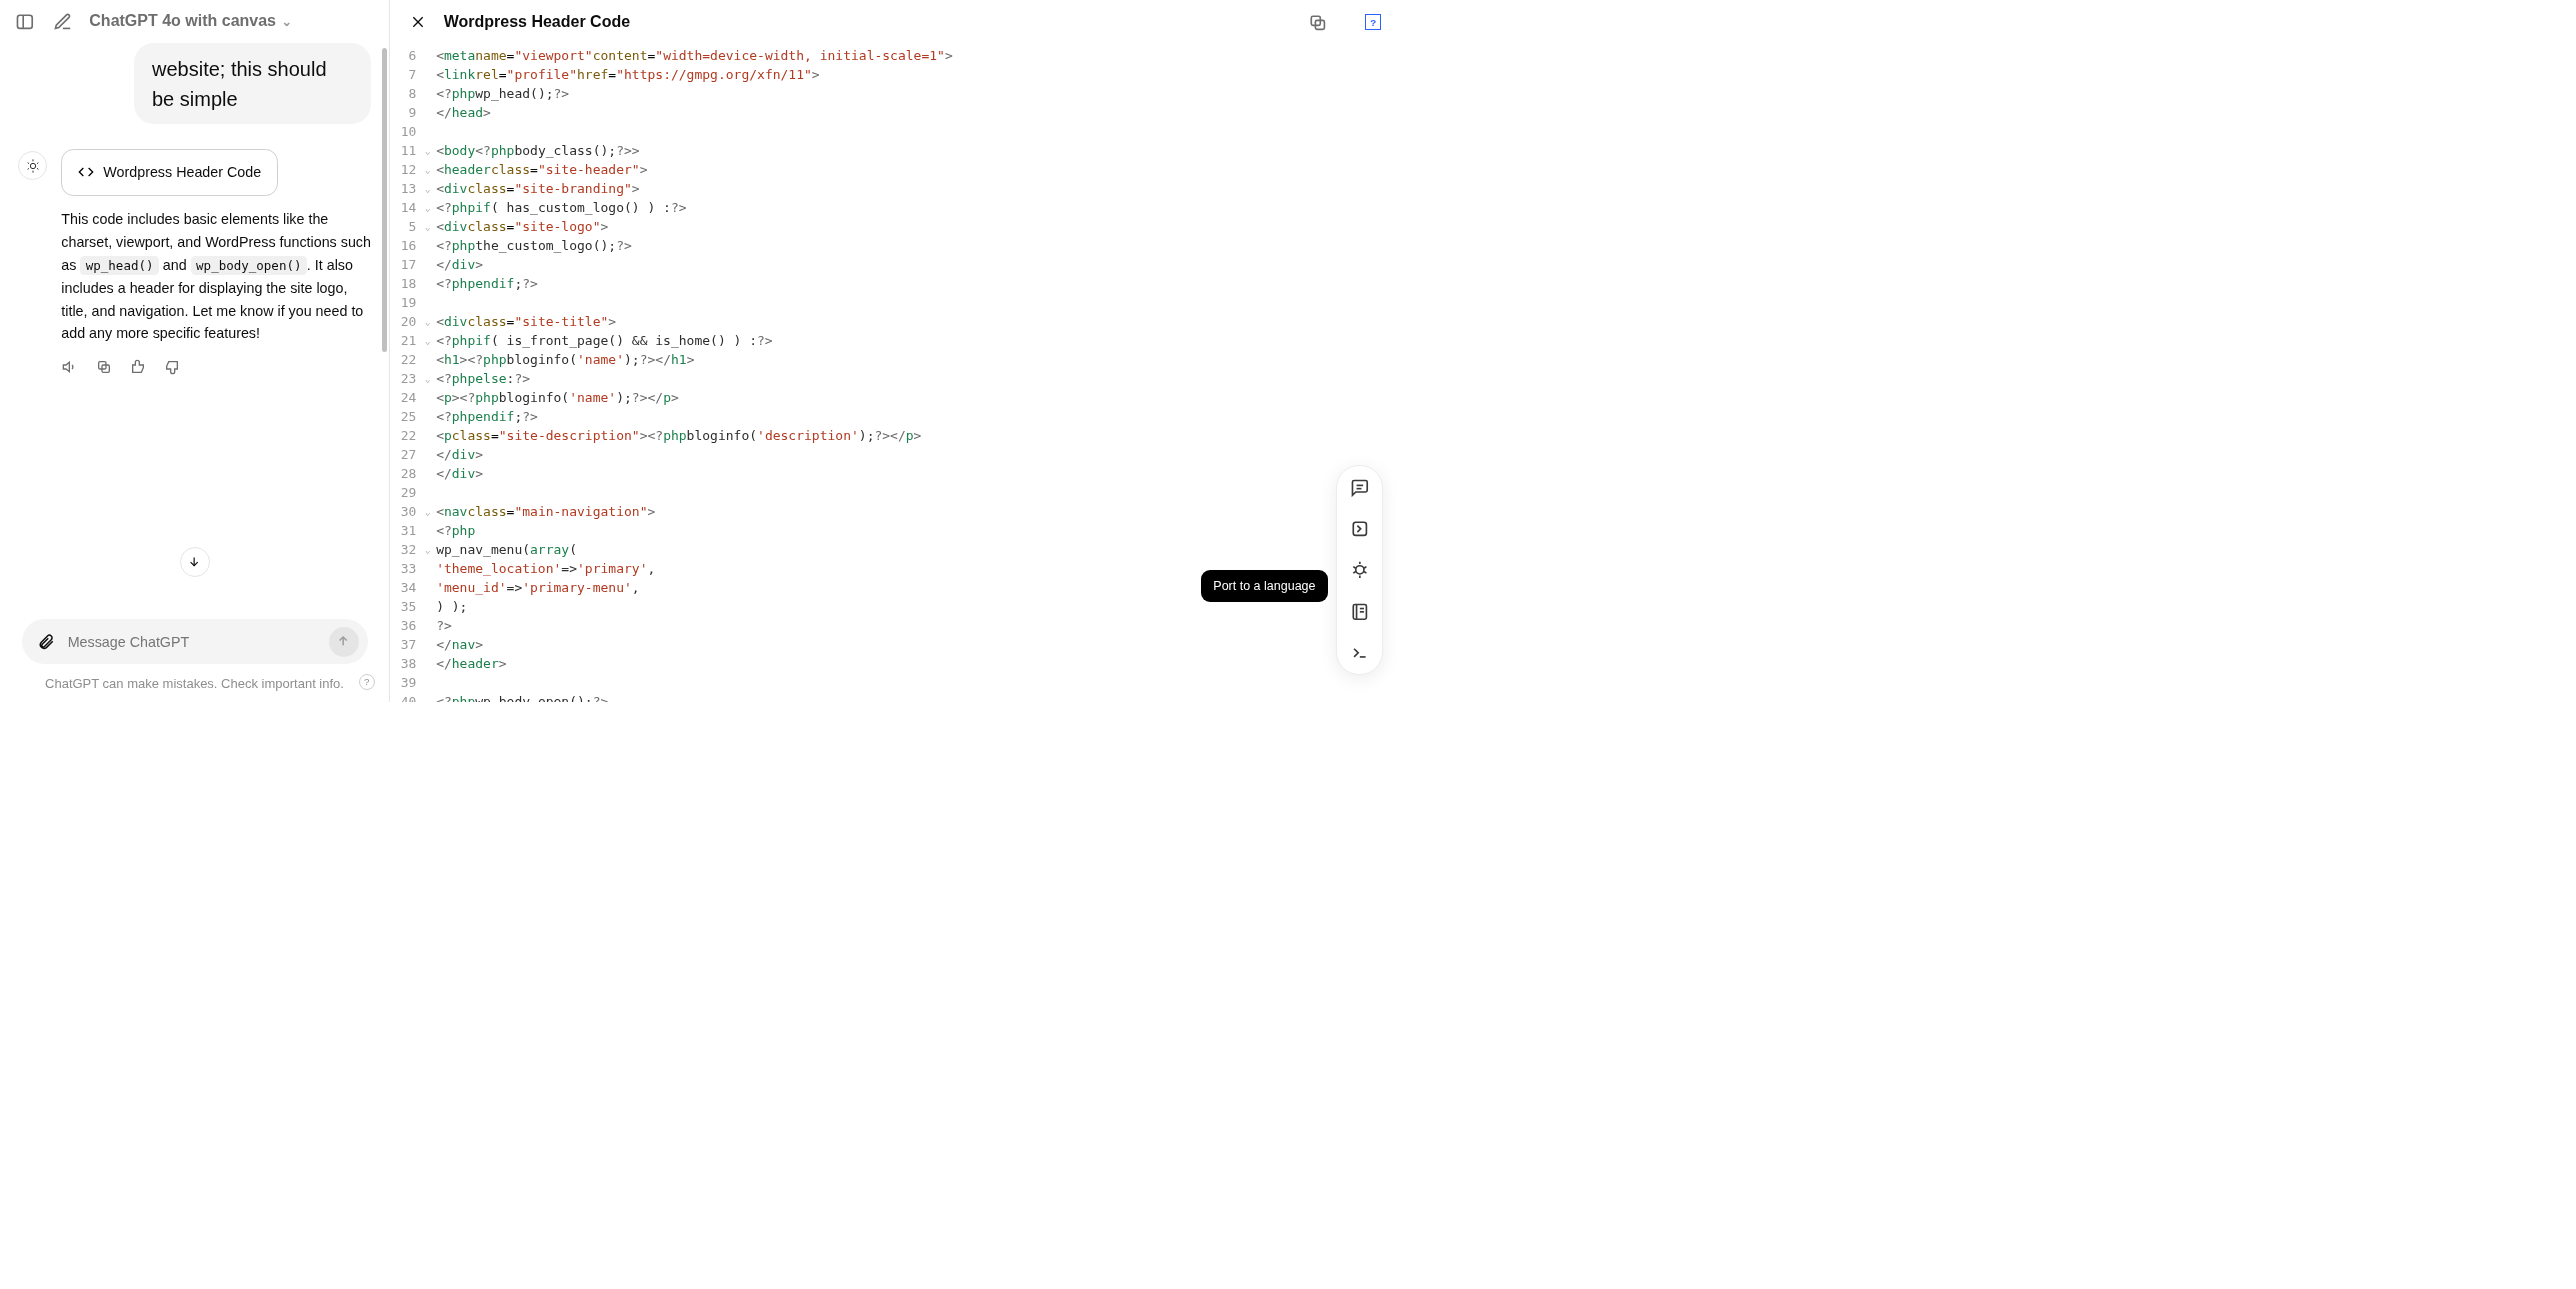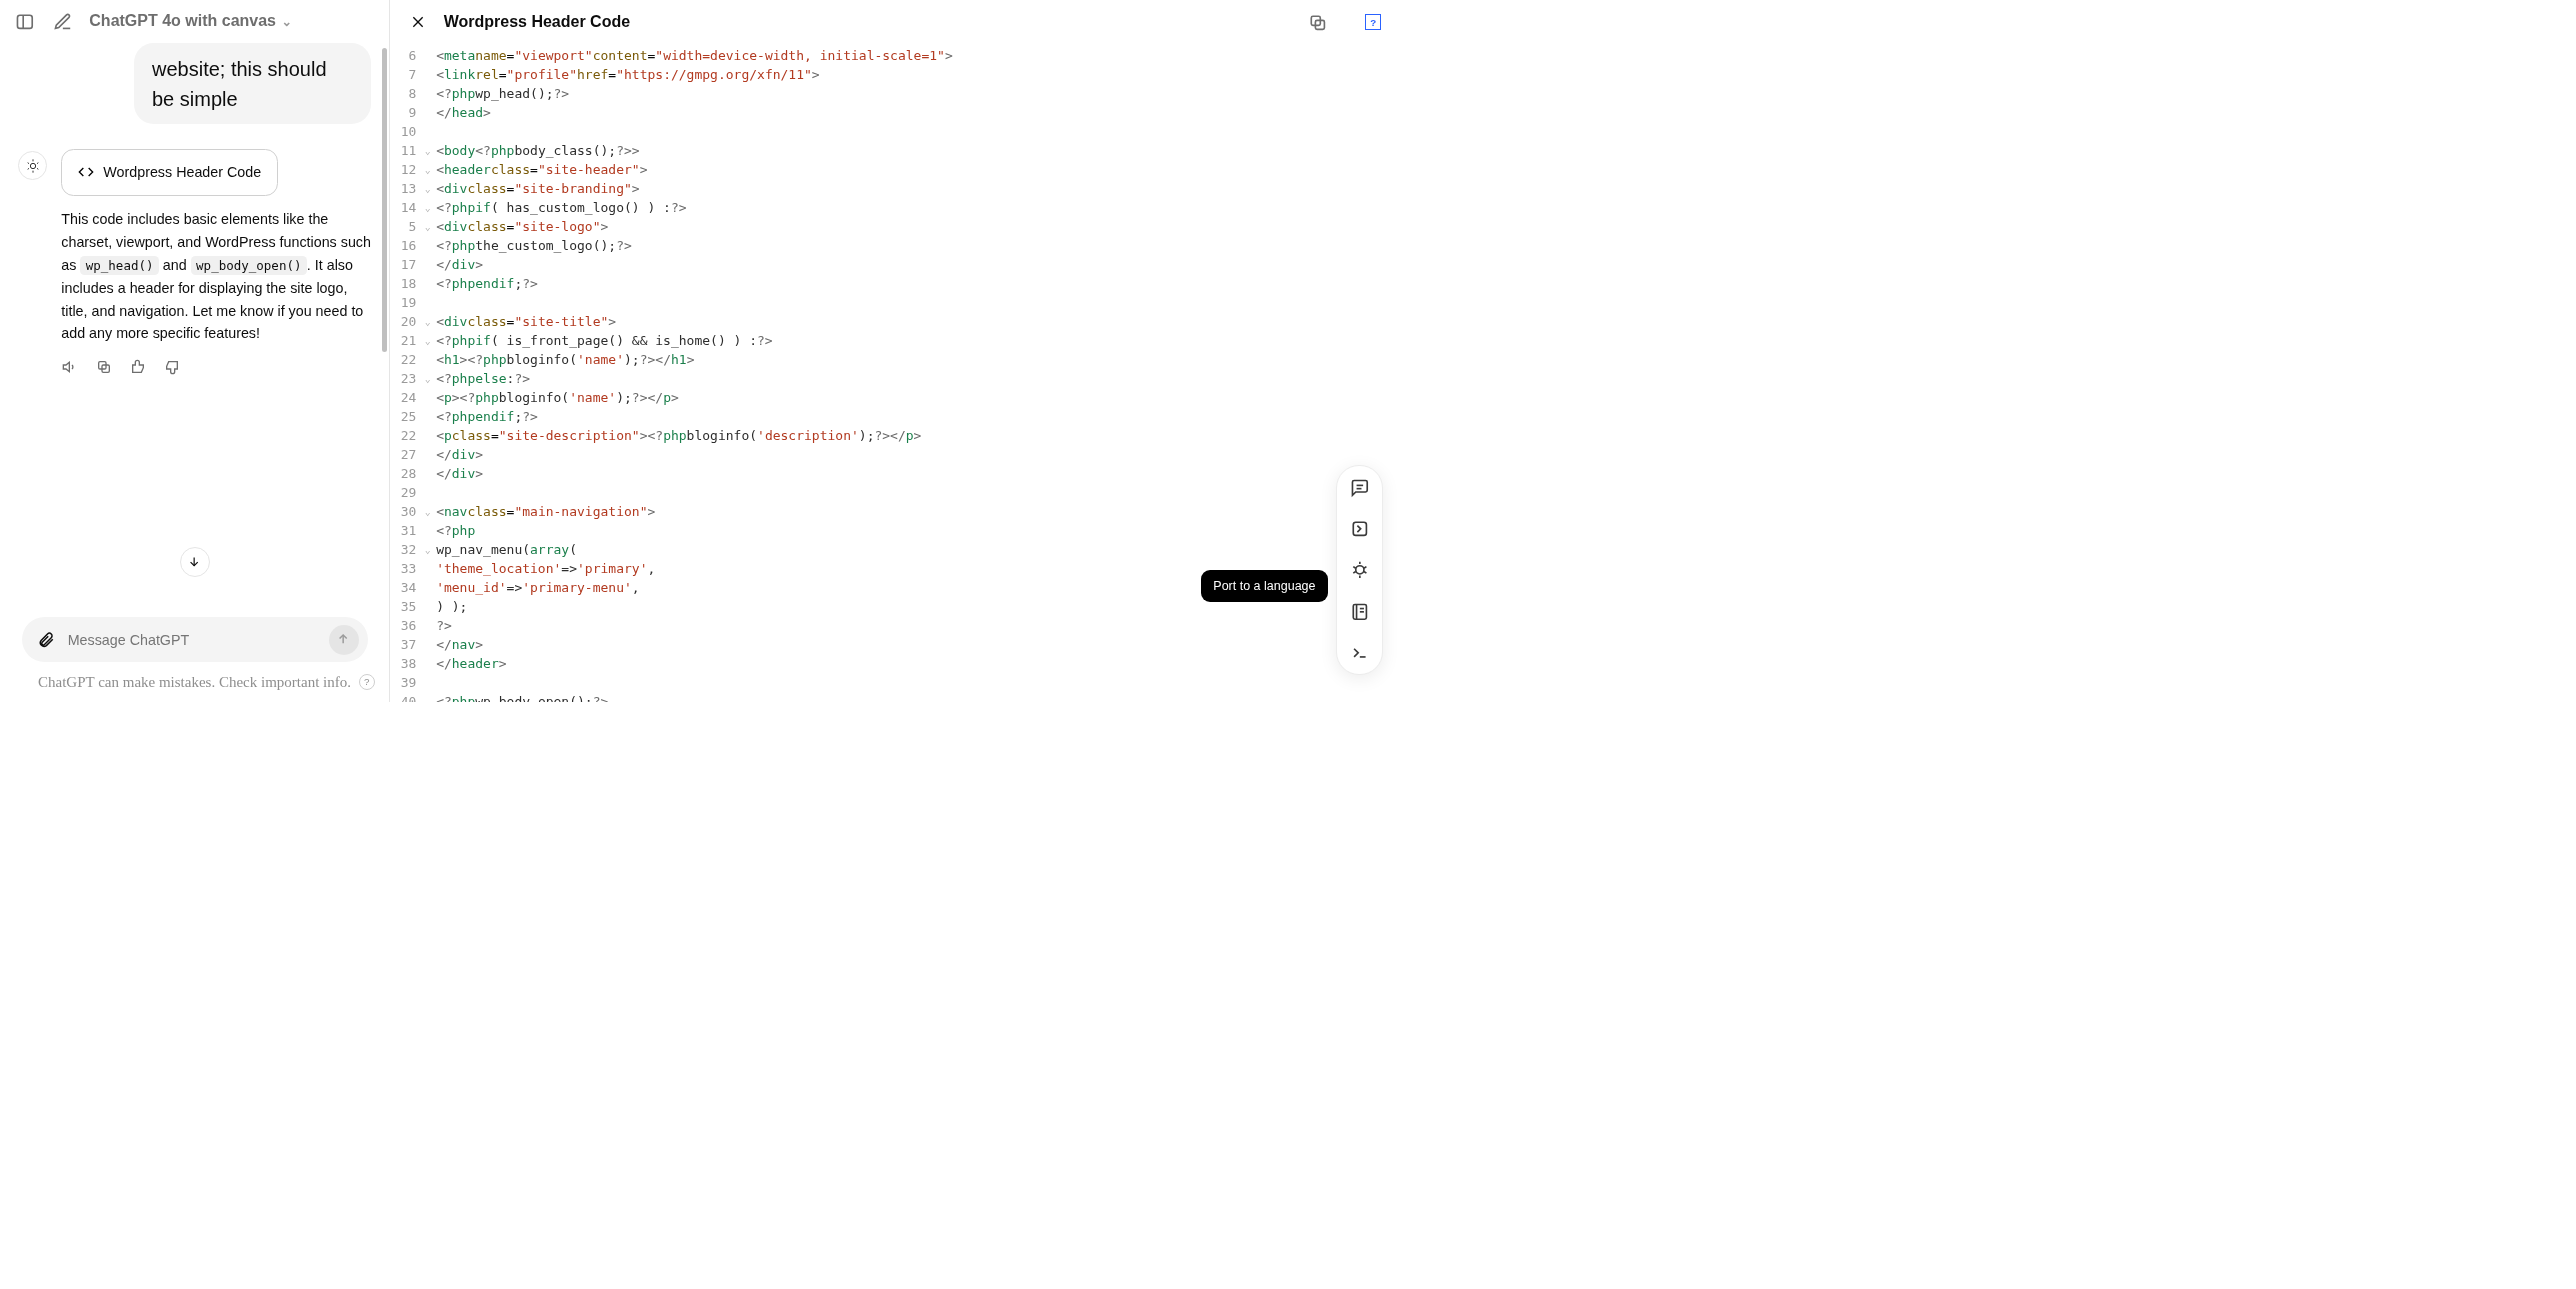--- a/index.html
+++ b/index.html
@@ -33,21 +33,21 @@
 .feedback-row span { cursor: pointer; width: 18px; height: 18px; display:flex; align-items:center; justify-content:center; }
 
 .scroll-down-btn { position: absolute; left: 50%; bottom: 125px; transform: translateX(-50%); width: 30px; height: 30px; border-radius: 50%; border: 0.9px solid #e5e5e5; background: #fff; display: flex; align-items: center; justify-content: center; color: #0d0d0d; cursor: pointer; }
 
 .composer-area { padding: 0 21.5px 7.2px; }
 .composer { display: flex; align-items: center; background: #f4f4f4; border-radius: 25px; padding: 7.2px 9px; gap: 7.2px; }
 .attach-btn { width: 30px; height: 30px; display:flex; align-items:center; justify-content:center; color:#0d0d0d; cursor:pointer; }
 .msg-input { flex:1; border:none; background:transparent; font-size:14.3px; outline:none; color:#6e6e6e; }
 .send-btn { width:30px; height:30px; border-radius:50%; background:#e5e5e5; display:flex; align-items:center; justify-content:center; color:#9a9a9a; cursor:pointer; }
 
-.disclaimer-row { display:flex; justify-content:center; align-items:center; gap:9px; font-size:15px; color:#8e8e8e; padding:5.4px 21.5px 10.7px; text-align:center;font-family:Liberation Serif, serif; }
+.disclaimer-row { display:flex; justify-content:center; align-items:center; gap:9px; font-size:13px; color:#8e8e8e; padding:5.4px 21.5px 10.7px; text-align:center; }
 .help-badge { width:16px; height:16px; border-radius:50%; border:0.9px solid #cfcfcf; font-size:9.8px; display:flex; align-items:center; justify-content:center; color:#8e8e8e; cursor:pointer; position:absolute; right:14.3px; bottom:12.5px; }
 
 .scroll-gutter { position:absolute; top:48px; bottom:106px; right:0; width:9px; background:transparent; }
 .scroll-thumb { position:absolute; right:1.8px; width:5.4px; background:rgba(0,0,0,.25); border-radius:2.7px; }
 
 .right-panel { flex:1; display:flex; flex-direction:column; }
 .canvas-header { display:flex; align-items:center; padding:12.5px 19.7px; gap:16px; }
 .close-x { width:18px; height:18px; cursor:pointer; color:#0d0d0d; display:flex; align-items:center; }
 .canvas-title { font-size:16px; font-weight:700; }
 .canvas-header .spacer { flex:1; }

